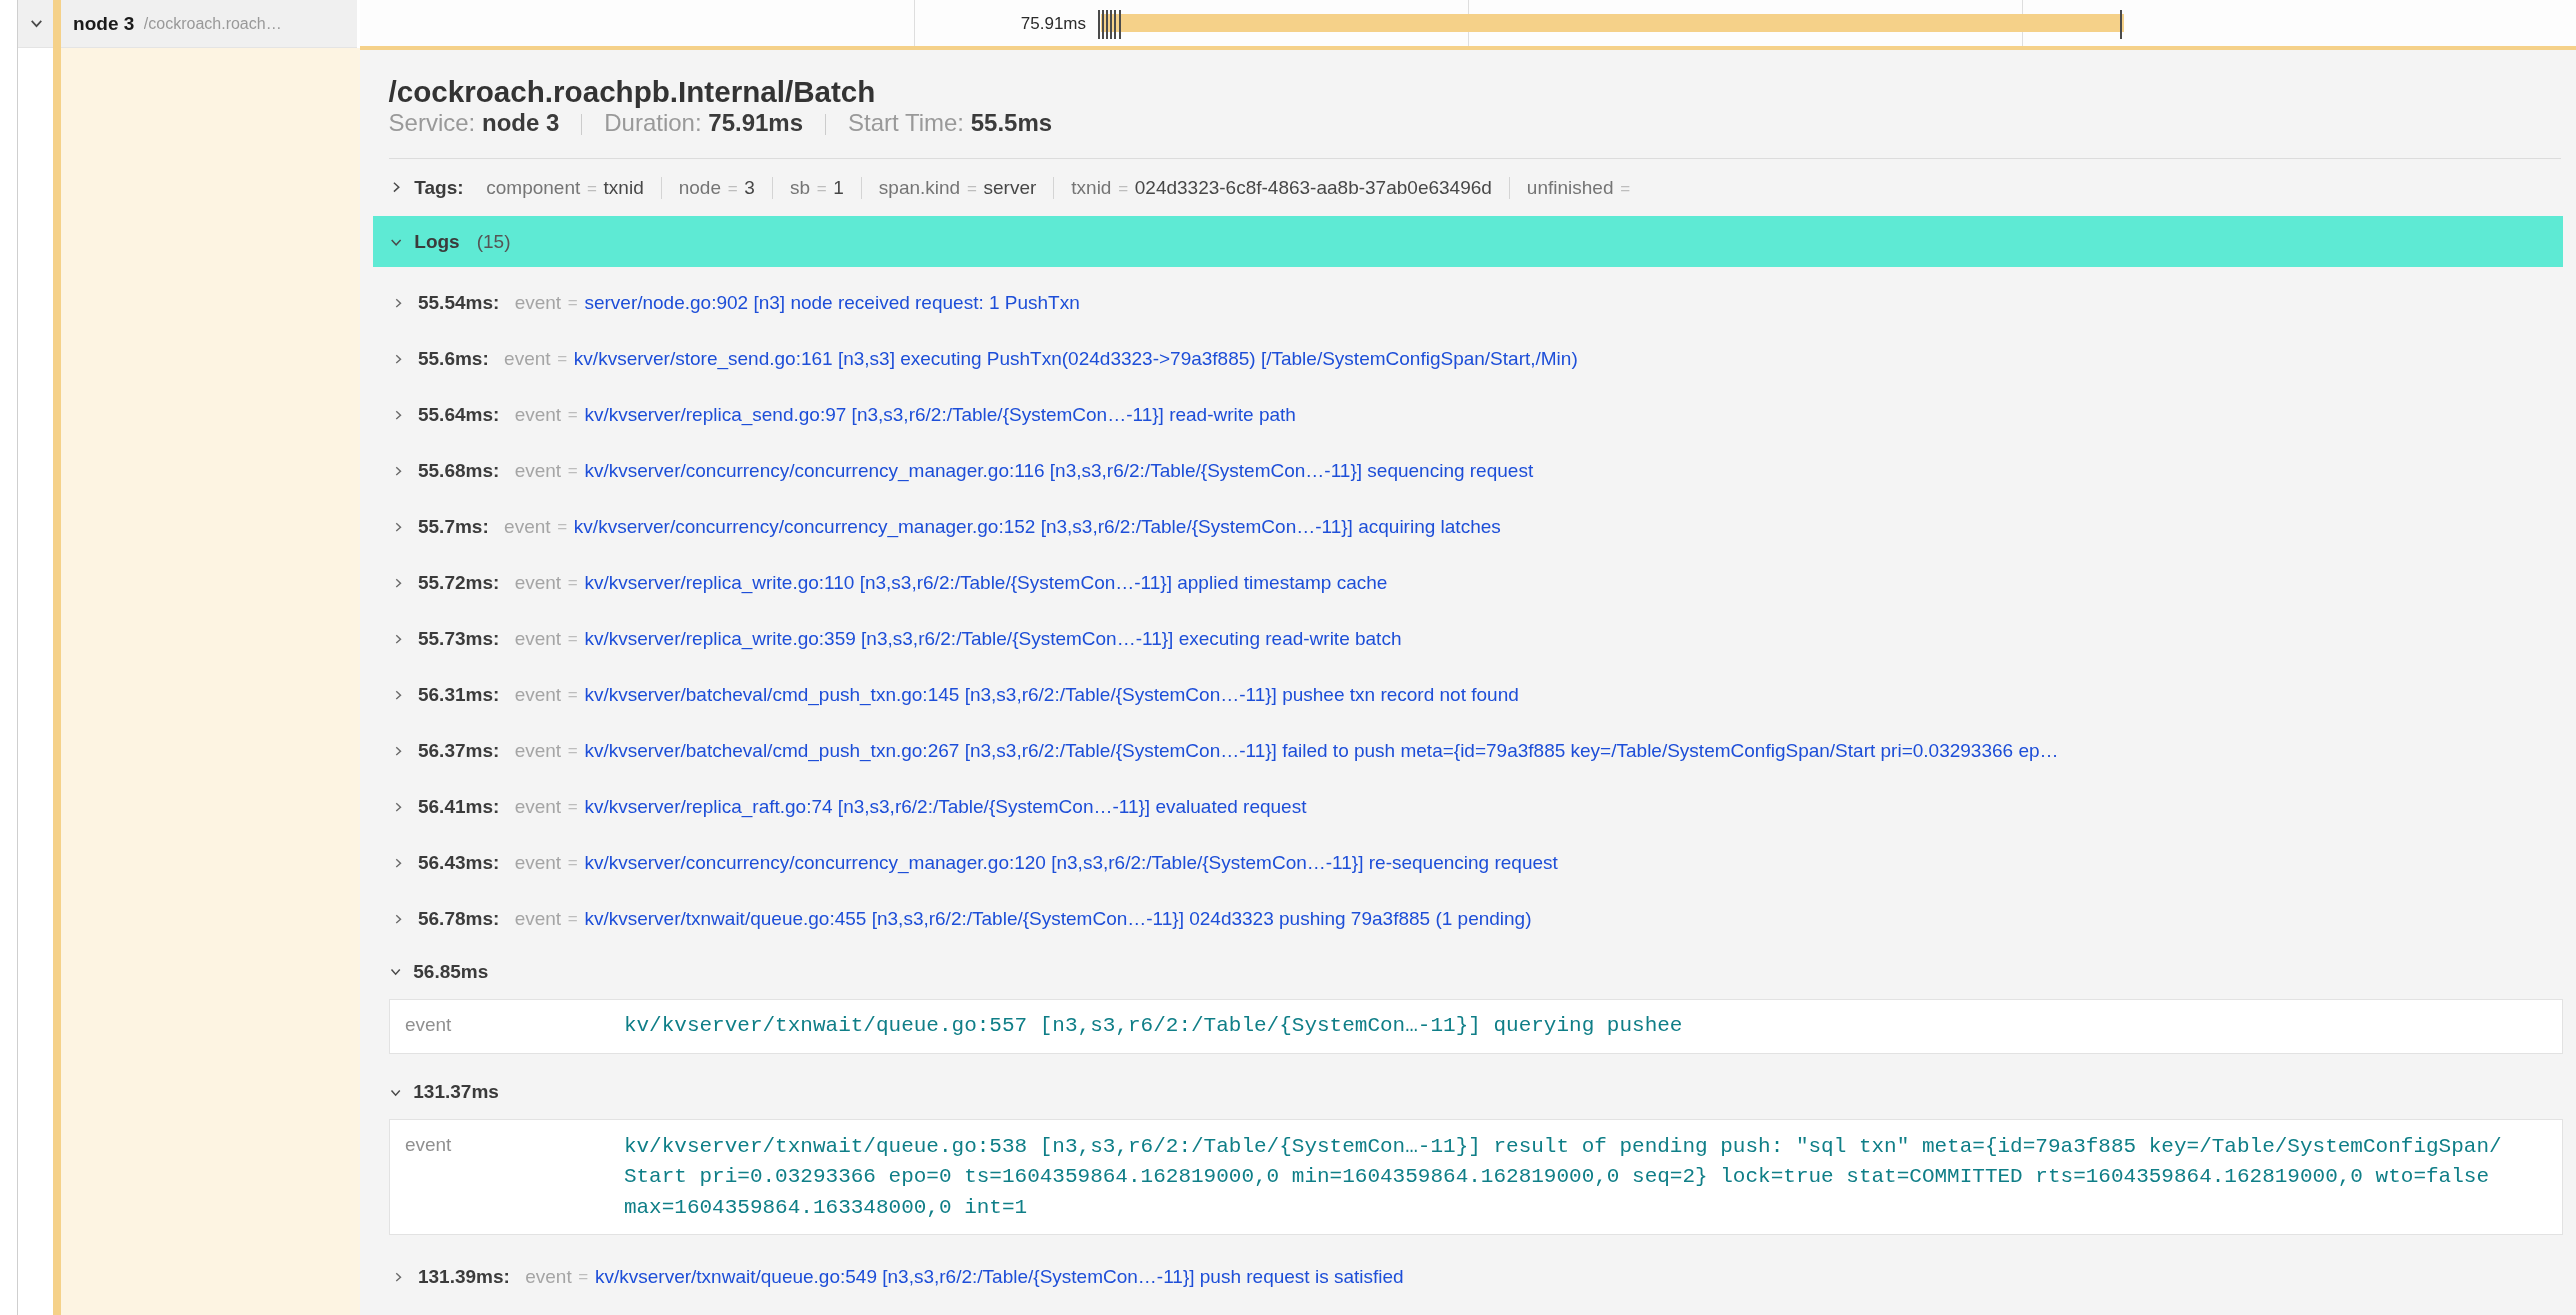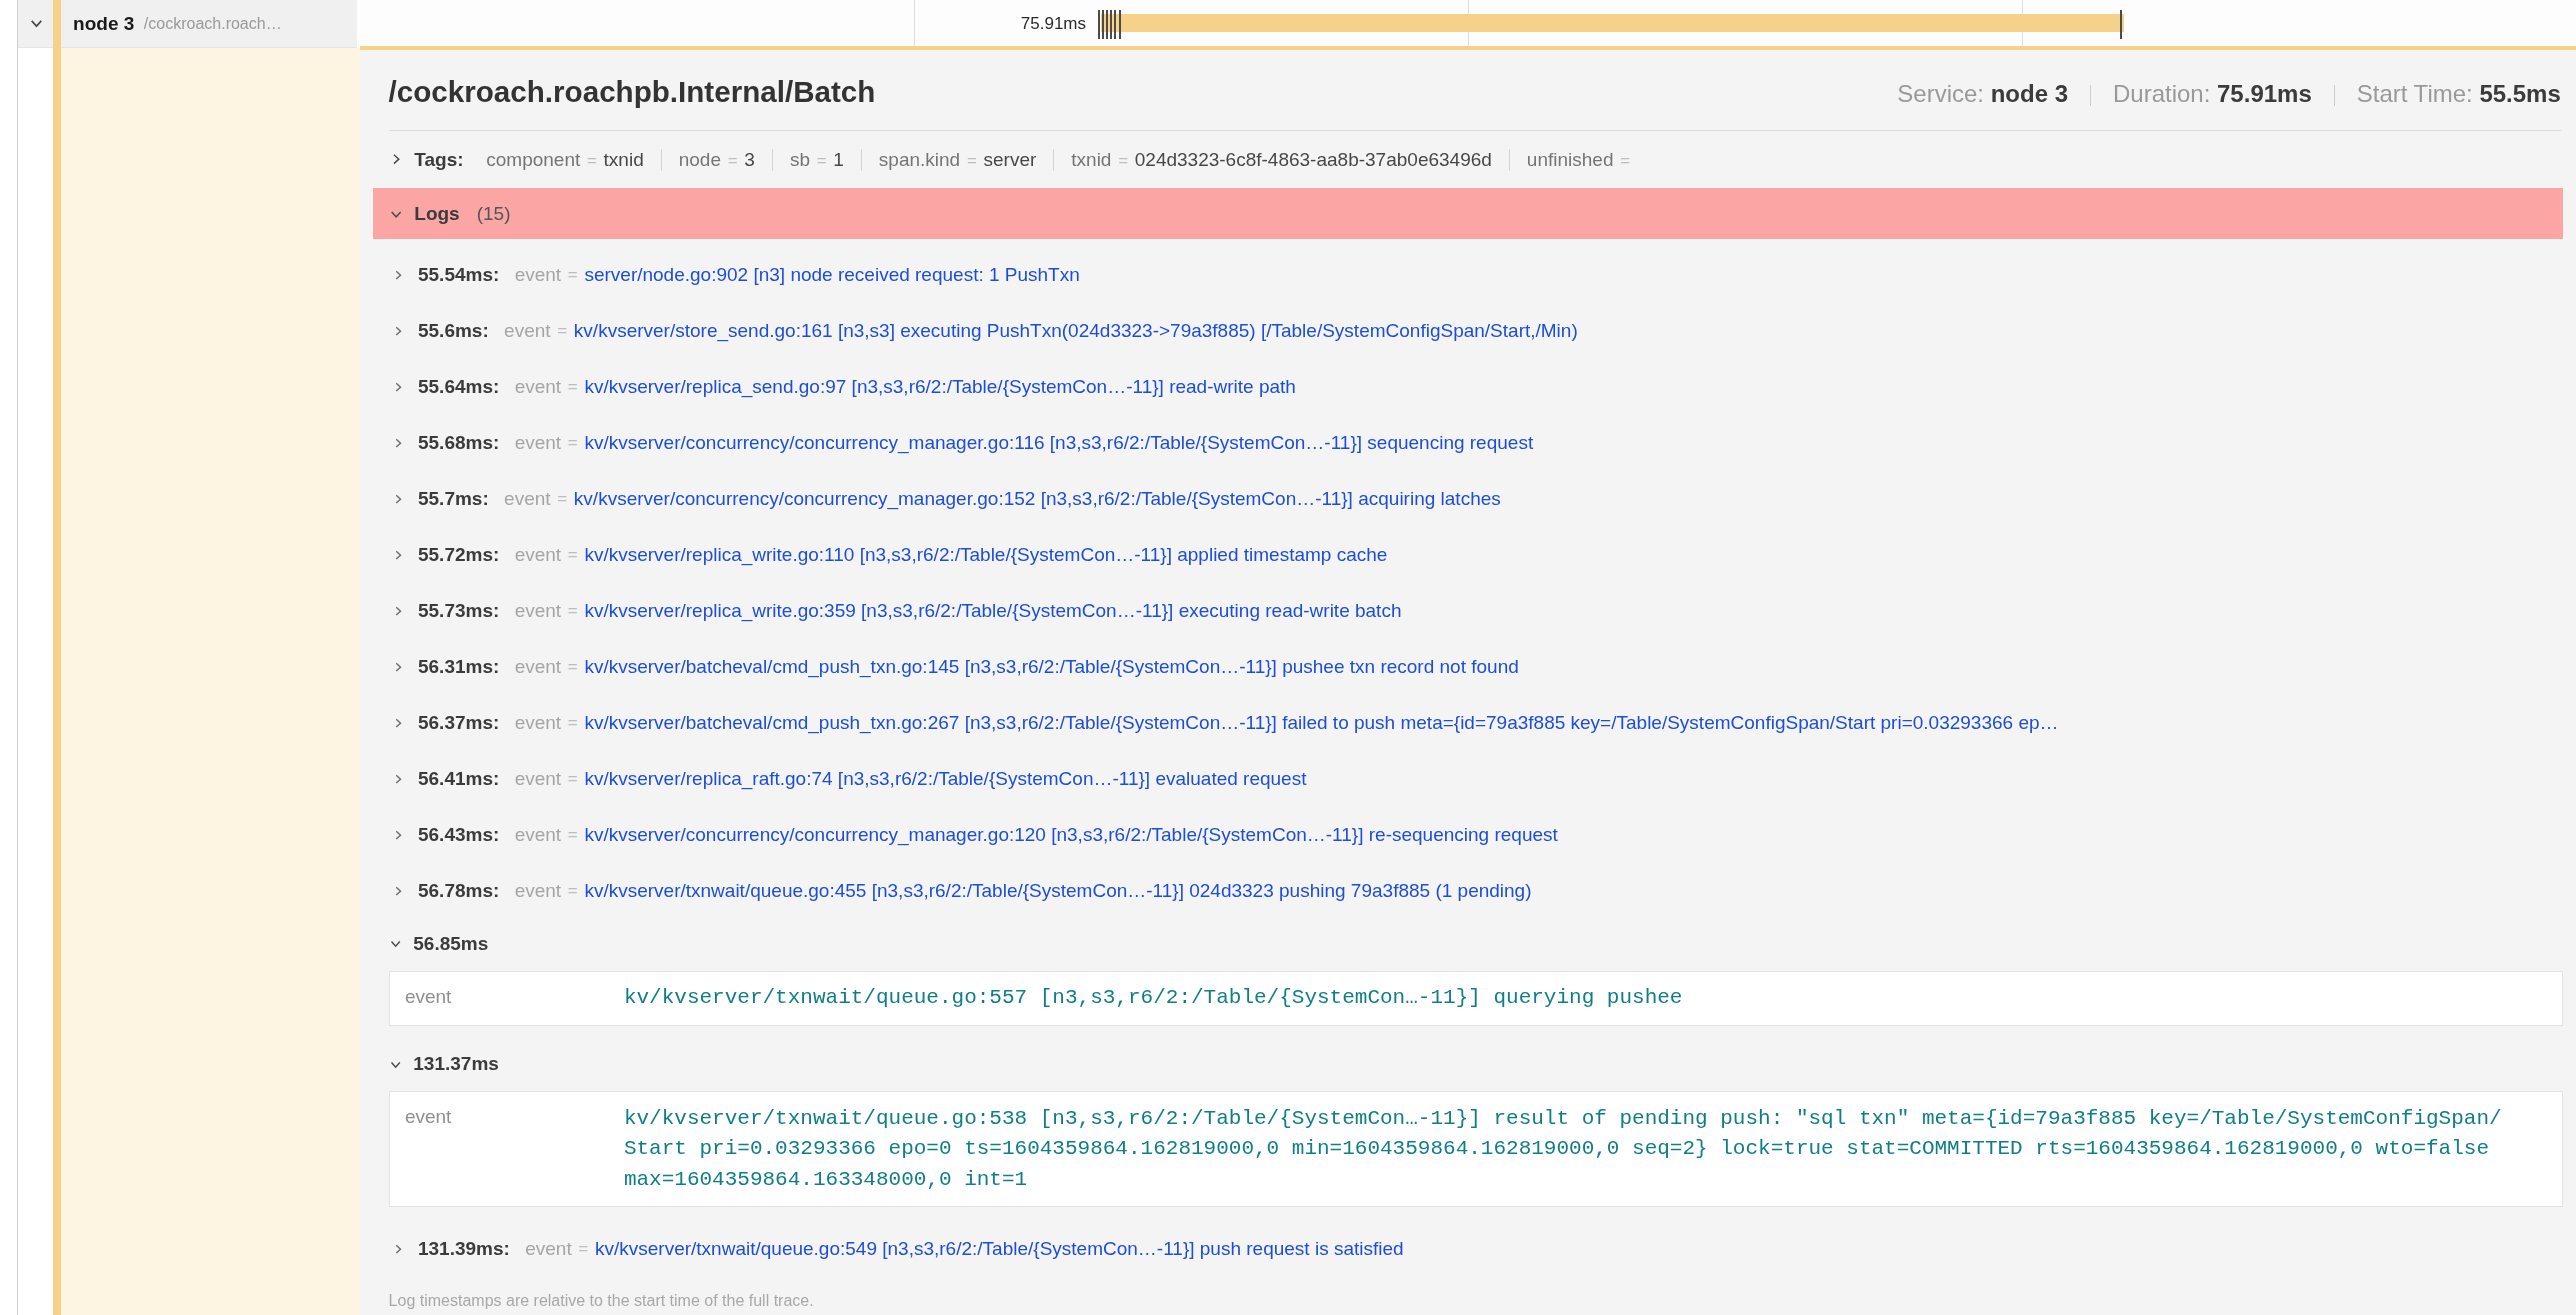--- a/index.html
+++ b/index.html
@@ -35,37 +35,37 @@
   
   .detail-band { position:absolute; left:53px; top:48px; width:7.6px; bottom:0; background:var(--accent,#f5d189); }
   .detail-tint { position:absolute; left:61px; top:48px; width:299px; bottom:0; background:var(--tint,#fdf4e2); }
 
   
   .detail-panel {
     position:absolute; left:360px; top:46px; right:0; bottom:0;
     background:#f4f4f4; border-top:4.8px solid var(--accent,#f5d189);
     padding:0 13.3px;
   }
-  .ov-row { display:flex; align-items:baseline; margin:25px 1.9px 0 15.3px; }
+  .ov-row { display:flex; align-items:baseline; margin:25px 1.9px 0 15.3px;flex-direction:column; }
   .page-title { font-size:29.6px; font-weight:bold; color:#333; flex:1 1 auto; white-space:nowrap; }
   .overview { font-size:24px; color:#999; white-space:nowrap; }
   .overview .val { font-weight:bold; color:#3b3b3b; }
   .ov-sep { display:inline-block; width:1px; height:21px; background:#ccc; margin:0 15.3px; vertical-align:middle; }
   .divider { height:1px; background:#dcdcdc; margin:21px 1.9px 0 15.3px; }
 
   .tags-row { display:flex; align-items:center; margin:7.6px 1.9px 0 15.3px; height:42px; font-size:19px; cursor:pointer;text-align:right; }
   .tags-label { font-weight:bold; color:#3b3b3b; margin:0 5.7px 0 11.4px; }
   .tag { padding:0 17px; white-space:nowrap; }
   .tag + .tag { border-left:1px solid #d4d4d4; }
   .tag .k { color:#757575; }
   .eq { color:#bdbdbd; margin:0 6.7px; font-size:17px; }
   .tag .v { color:#474747; }
 
   .logs { margin-top:7.6px; font-size:19px; }
-  .logs-header { height:51px; background:#fca5a5; display:flex; align-items:center; padding-left:15.3px; cursor:pointer; }
+  .logs-header { height:51px; background:#5eead4; display:flex; align-items:center; padding-left:15.3px; cursor:pointer; }
   .logs-title { font-weight:bold; color:#3b3b3b; margin-left:11.4px; }
   .logs-count { color:#555; margin-left:17px; }
   .log-rows { margin-top:7.6px; }
   .log-row { height:56px; display:flex; align-items:center; padding-left:19px; white-space:nowrap; overflow:hidden; cursor:pointer; }
   .log-row .t { font-weight:bold; color:#3b3b3b; margin:0 15.3px 0 13.3px; }
   .log-row .k { color:#a5a5a5; }
   .log-row .v { color:#1d4ed8; }
 
   .exp-header { height:50px; display:flex; align-items:center; padding-left:15.3px; cursor:pointer; }
   .exp-header .t { font-weight:bold; color:#3b3b3b; margin-left:11.4px; }

